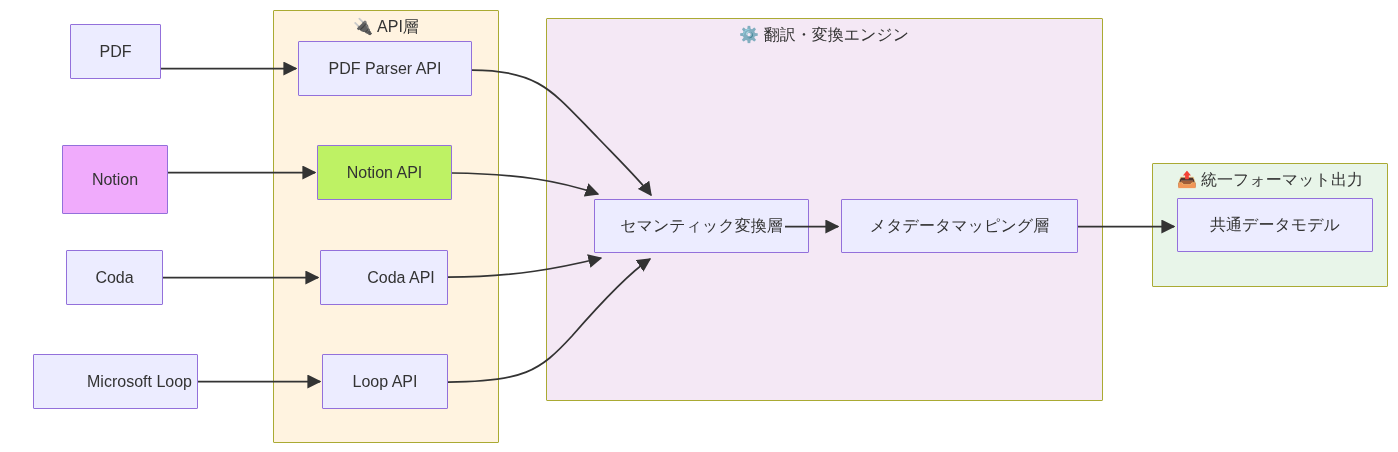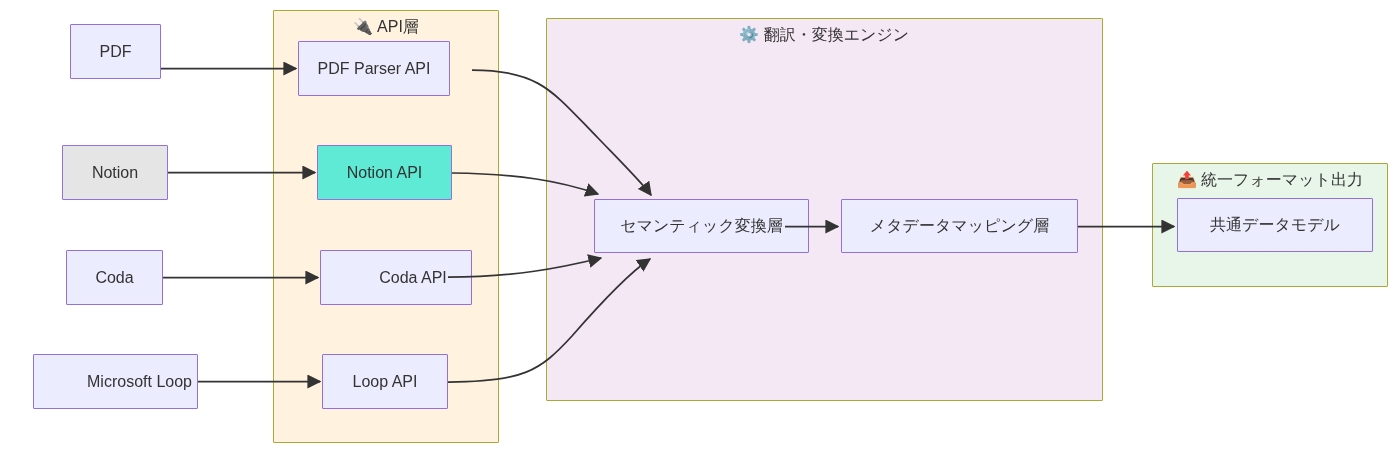--- a/index.html
+++ b/index.html
@@ -67,36 +67,36 @@
     </div>
     <div class="cluster" style="left: 546px; top: 18px; width: 557px; height: 383px; background: rgb(244, 232, 245); border-color: rgb(170, 170, 51);">
       <div class="cluster-title"><span class="emoji">⚙️</span><span>翻訳・変換エンジン</span></div>
     </div>
     <div class="cluster" style="left: 1152px; top: 163px; width: 236px; height: 124px; background: rgb(232, 245, 233); border-color: rgb(170, 170, 51);">
       <div class="cluster-title"><span class="emoji">📤</span><span>統一フォーマット出力</span></div>
     </div>
     <div class="node" style="left: 70px; top: 24px; width: 91px; height: 55px; background: rgb(236, 236, 255); border-color: rgb(147, 112, 219); color: rgb(51, 51, 51);">
       <span>PDF</span>
     </div>
-    <div class="node" style="left: 62px; top: 145px; width: 106px; height: 55px; background: #e5e5e5; border-color: rgb(147, 112, 219); color: rgb(51, 51, 51);">
+    <div class="node" style="left: 62px; top: 145px; width: 106px; height: 69px; background: #f0abfc; border-color: rgb(147, 112, 219); color: rgb(51, 51, 51);">
       <span>Notion</span>
     </div>
     <div class="node" style="left: 66px; top: 250px; width: 97px; height: 55px; background: rgb(236, 236, 255); border-color: rgb(147, 112, 219); color: rgb(51, 51, 51);">
       <span>Coda</span>
     </div>
     <div class="node" style="left: 33px; top: 354px; width: 165px; height: 55px; background: rgb(236, 236, 255); border-color: rgb(147, 112, 219); color: rgb(51, 51, 51); padding-left: 48px;">
       <span>Microsoft Loop</span>
     </div>
-    <div class="node" style="left: 298px; top: 41px; width: 152px; height: 55px; background: rgb(236, 236, 255); border-color: rgb(147, 112, 219); color: rgb(51, 51, 51);">
+    <div class="node" style="left: 298px; top: 41px; width: 174px; height: 55px; background: rgb(236, 236, 255); border-color: rgb(147, 112, 219); color: rgb(51, 51, 51);">
       <span>PDF Parser API</span>
     </div>
-    <div class="node" style="left: 317px; top: 145px; width: 135px; height: 55px; background: #5eead4; border-color: rgb(147, 112, 219); color: rgb(51, 51, 51);">
+    <div class="node" style="left: 317px; top: 145px; width: 135px; height: 55px; background: #bef264; border-color: rgb(147, 112, 219); color: rgb(51, 51, 51);">
       <span>Notion API</span>
     </div>
-    <div class="node" style="left: 320px; top: 250px; width: 152px; height: 55px; background: rgb(236, 236, 255); border-color: rgb(147, 112, 219); color: rgb(51, 51, 51); padding-left: 34px;">
+    <div class="node" style="left: 320px; top: 250px; width: 128px; height: 55px; background: rgb(236, 236, 255); border-color: rgb(147, 112, 219); color: rgb(51, 51, 51); padding-left: 34px;">
       <span>Coda API</span>
     </div>
     <div class="node" style="left: 322px; top: 354px; width: 126px; height: 55px; background: rgb(236, 236, 255); border-color: rgb(147, 112, 219); color: rgb(51, 51, 51);">
       <span>Loop API</span>
     </div>
     <div class="node" style="left: 570px; top: 199px; width: 215px; height: 54px; background: rgb(236, 236, 255); border-color: rgb(147, 112, 219); color: rgb(51, 51, 51); margin-left: 24px;">
       <span>セマンティック変換層</span>
     </div>
     <div class="node" style="left: 841px; top: 199px; width: 237px; height: 54px; background: rgb(236, 236, 255); border-color: rgb(147, 112, 219); color: rgb(51, 51, 51);">
       <span>メタデータマッピング層</span>

